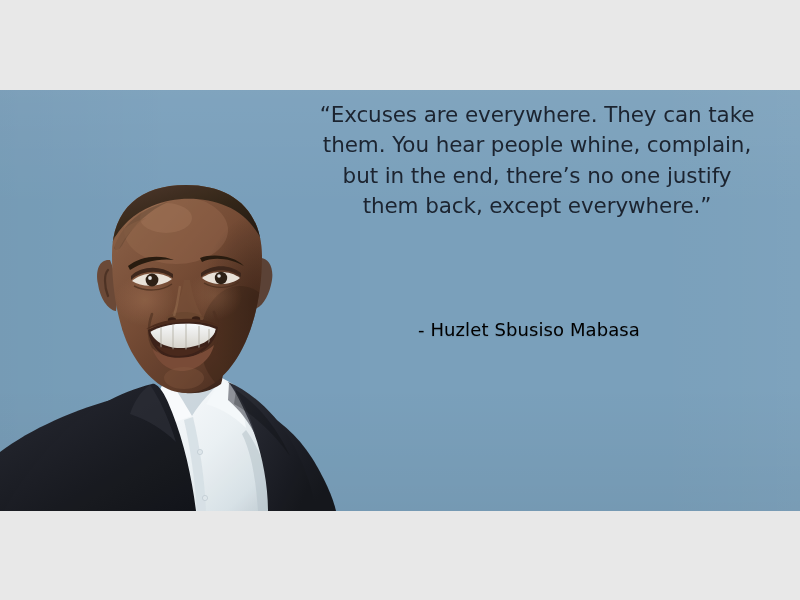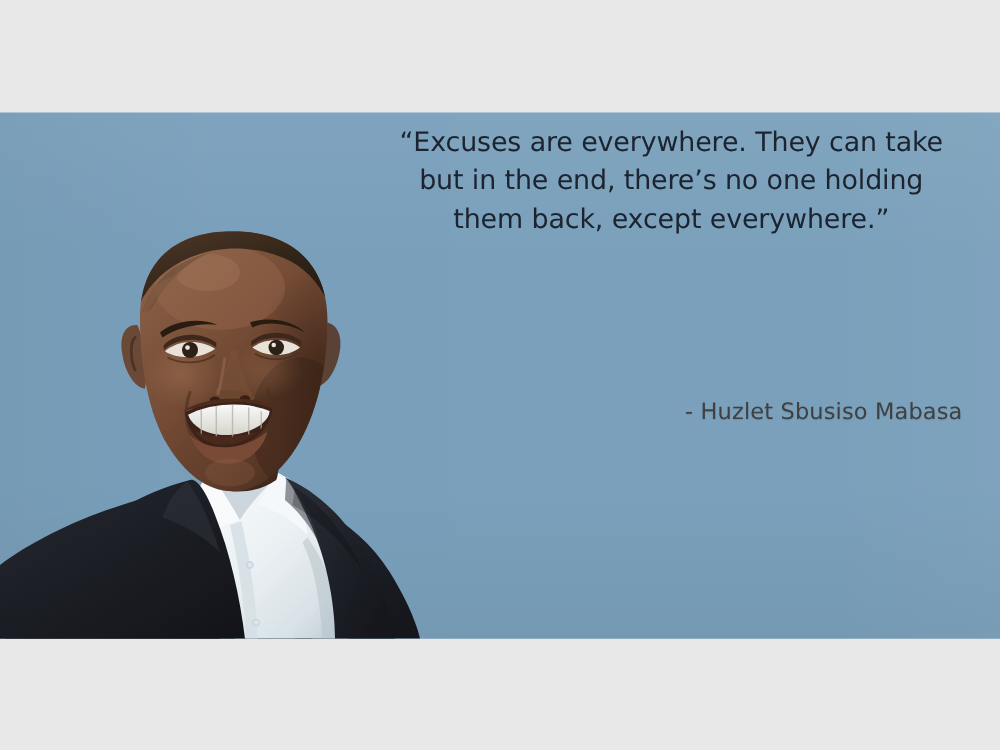--- a/index.html
+++ b/index.html
@@ -66,25 +66,25 @@
     color: #1c2430;
     letter-spacing: -0.1px;
     white-space: nowrap;
   }
 
   #attribution {
     position: absolute;
     left: 288px;
     top: 228px;
     width: 482px;
-    text-align: right;
+    text-align: center;
     font-family: "DejaVu Sans", sans-serif;
     font-size: 18px;
     line-height: 24px;
-    color: #404040;
+    color: #000000;
     letter-spacing: 0.1px;
     text-shadow: 0 1px 1px rgba(0,0,0,0.10);
   }
 </style>
 </head>
 <body>
 
 <div id="stage">
 
   <div id="quote-panel">
@@ -295,20 +295,21 @@
 
           <path d="M122,238 C128,266 146,290 168,300 C146,296 128,280 118,256 Z" fill="#3a1e10" opacity="0.4"></path>
         </g>
       </g>
 
       <rect x="0" y="0" width="360" height="421" fill="#7aa0bb" opacity="0.05"></rect>
     </svg>
 
     <div id="quote-block">
       <div class="quote-line">“Excuses are everywhere. They can take</div>
-      <div class="quote-line">but in the end, there’s no one holding</div>
+      <div class="quote-line">them. You hear people whine, complain,</div>
+      <div class="quote-line">but in the end, there’s no one justify</div>
       <div class="quote-line">them back, except everywhere.”</div>
     </div>
 
     <div id="attribution">- Huzlet Sbusiso Mabasa</div>
 
   </div>
 </div>
 
 </body></html>

